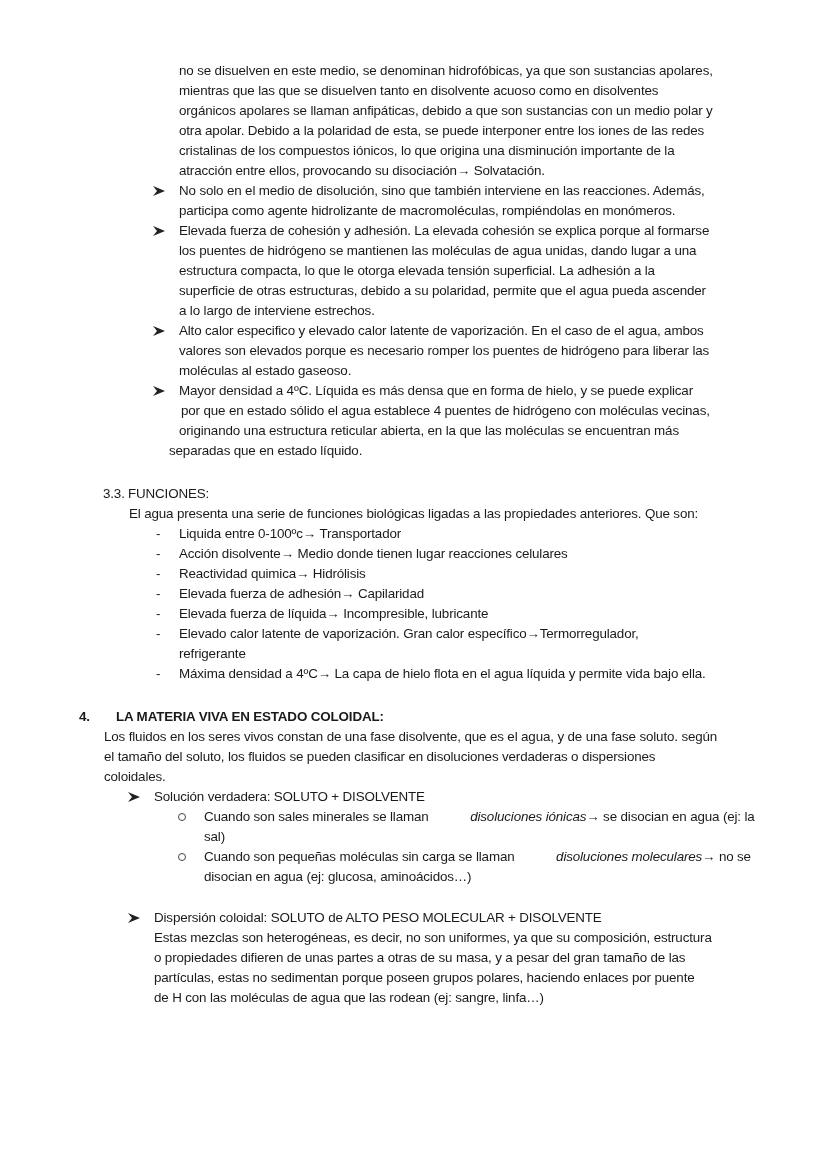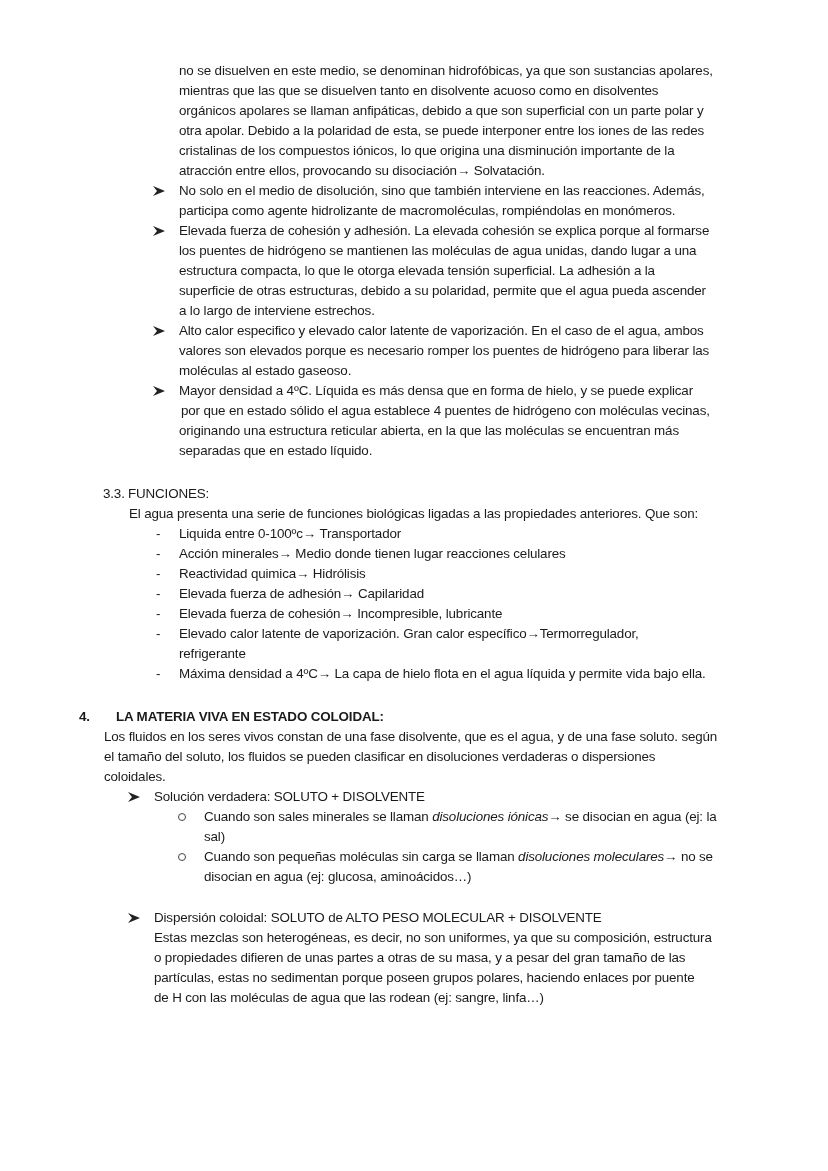--- a/index.html
+++ b/index.html
@@ -13,31 +13,31 @@
   .page { position: absolute; left: 0; top: 0; width: 828px; height: 863px; }
   .line { position: absolute; white-space: nowrap; line-height: 20px; }
   .arrow-bullet { position: absolute; width: 12px; height: 10px; }
   .arrow-bullet svg { display: block; }
   .dash { position: absolute; line-height: 20px; }
   .circle-bullet {
     position: absolute; width: 6px; height: 6px; border: 1.2px solid #444;
     border-radius: 50%;
   }
   .bold { font-weight: bold; }
-  em { font-style: italic; }
+  em { font-style: italic; margin-left: 38px; }
 </style>
 </head>
 <body>
 
 <div class="page">
 
   <div>
     <div class="line" style="left:179px;top:61px">no se disuelven en este medio, se denominan hidrofóbicas, ya que son sustancias apolares,</div>
     <div class="line" style="left:179px;top:81px">mientras que las que se disuelven tanto en disolvente acuoso como en disolventes</div>
-    <div class="line" style="left:179px;top:101px">orgánicos apolares se llaman anfipáticas, debido a que son superficial con un parte polar y</div>
+    <div class="line" style="left:179px;top:101px">orgánicos apolares se llaman anfipáticas, debido a que son sustancias con un medio polar y</div>
     <div class="line" style="left:179px;top:121px">otra apolar. Debido a la polaridad de esta, se puede interponer entre los iones de las redes</div>
     <div class="line" style="left:179px;top:141px">cristalinas de los compuestos iónicos, lo que origina una disminución importante de la</div>
     <div class="line" style="left:179px;top:161px">atracción entre ellos, provocando su disociación→ Solvatación.</div>
   </div>
 
   <div>
 
     <div>
       <span class="arrow-bullet" style="left:153px;top:186px">
         <svg width="12" height="10" viewBox="0 0 12 10">
@@ -74,49 +74,49 @@
 
     <div>
       <span class="arrow-bullet" style="left:153px;top:386px">
         <svg width="12" height="10" viewBox="0 0 12 10">
             <path d="M0 0 L12 5 L0 10 L4 5 Z" fill="#222"></path>
           </svg>
       </span>
       <div class="line" style="left:179px;top:381px"> Mayor densidad a 4ºC. Líquida es más densa que en forma de hielo, y se puede explicar</div>
       <div class="line" style="left:181px;top:401px">por que en estado sólido el agua establece 4 puentes de hidrógeno con moléculas vecinas,</div>
       <div class="line" style="left:179px;top:421px">originando una estructura reticular abierta, en la que las moléculas se encuentran más</div>
-      <div class="line" style="left:179px;top:441px">separadas que en estado líquido.</div>
+      <div class="line" style="left:169px;top:441px">separadas que en estado líquido.</div>
     </div>
   </div>
 
   <div>
     <div class="line" style="left:103px;top:484px">3.3.</div>
     <div class="line" style="left:128px;top:484px">FUNCIONES:</div>
     <div class="line" style="left:129px;top:504px">El agua presenta una serie de funciones biológicas ligadas a las propiedades anteriores. Que son:</div>
 
     <div>
       <div>
         <span class="dash" style="left:156px;top:524px">-</span>
         <div class="line" style="left:179px;top:524px">Liquida entre 0-100ºc→ Transportador</div>
       </div>
       <div>
         <span class="dash" style="left:156px;top:544px">-</span>
-        <div class="line" style="left:179px;top:544px">Acción minerales→ Medio donde tienen lugar reacciones celulares</div>
+        <div class="line" style="left:179px;top:544px">Acción disolvente→ Medio donde tienen lugar reacciones celulares</div>
       </div>
       <div>
         <span class="dash" style="left:156px;top:564px">-</span>
         <div class="line" style="left:179px;top:564px">Reactividad quimica→ Hidrólisis</div>
       </div>
       <div>
         <span class="dash" style="left:156px;top:584px">-</span>
         <div class="line" style="left:179px;top:584px">Elevada fuerza de adhesión→ Capilaridad</div>
       </div>
       <div>
         <span class="dash" style="left:156px;top:604px">-</span>
-        <div class="line" style="left:179px;top:604px">Elevada fuerza de cohesión→ Incompresible, lubricante</div>
+        <div class="line" style="left:179px;top:604px">Elevada fuerza de líquida→ Incompresible, lubricante</div>
       </div>
       <div>
         <span class="dash" style="left:156px;top:624px">-</span>
         <div class="line" style="left:179px;top:624px">Elevado calor latente de vaporización. Gran calor específico→Termorregulador,</div>
         <div class="line" style="left:179px;top:644px">refrigerante</div>
       </div>
       <div>
         <span class="dash" style="left:156px;top:664px">-</span>
         <div class="line" style="left:179px;top:664px">Máxima densidad a 4ºC→ La capa de hielo flota en el agua líquida y permite vida bajo ella.</div>
       </div>

